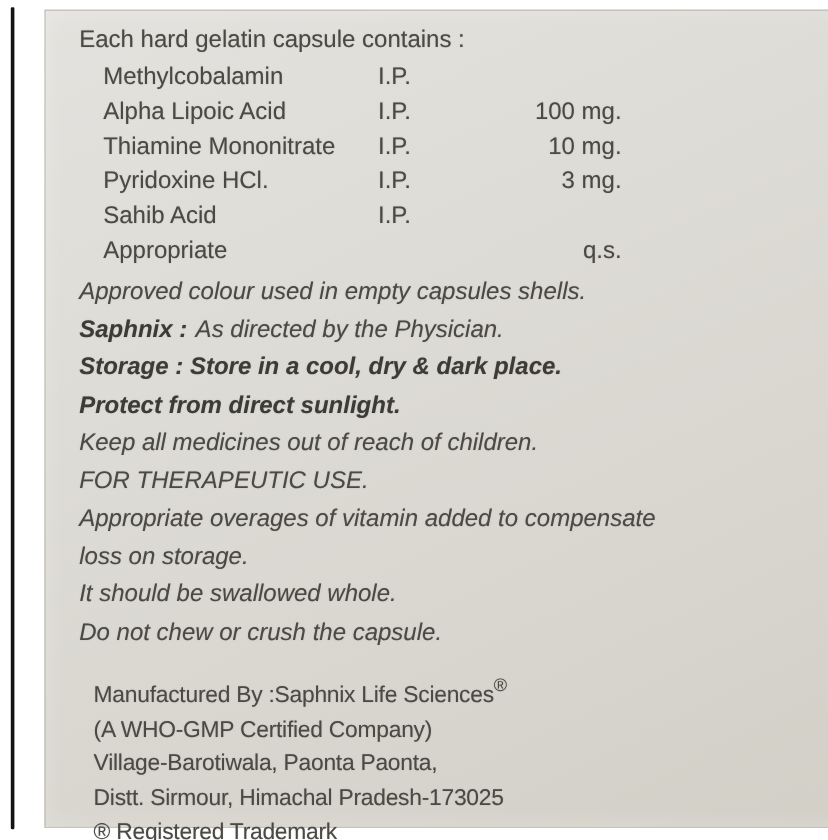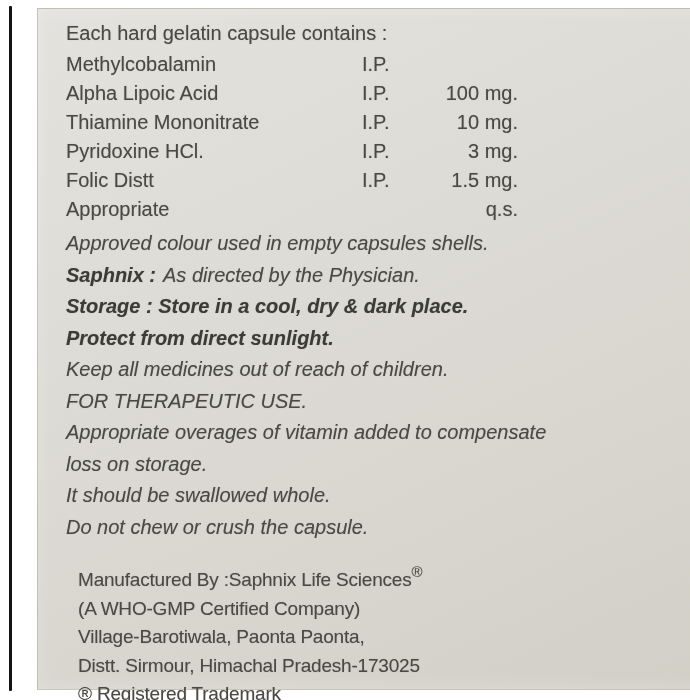--- a/index.html
+++ b/index.html
@@ -34,22 +34,22 @@
   }
 
   .comp-title { line-height: 27px; margin-bottom: 3px; }
 
   .ingredients { width: 452px; }
   .ing-row {
     display: grid;
     grid-template-columns: 247px 90px 115px;
     line-height: 29px;
   }
-  .ing-name { text-align: left; }
-  .ing-ip { text-align: left; padding-left: 2px; margin-left: 47px; }
+  .ing-name { text-align: left; margin-left: 20px; }
+  .ing-ip { text-align: left; padding-left: 2px; }
   .ing-amt { text-align: right; }
 
   .para { line-height: 31.5px; font-style: italic; }
   .para-group { margin-top: 4px; }
   .bold { font-weight: bold; color: #3c3b36; }
   .dosage-text { margin-left: 7px; }
 
   .mfg-block {
     margin-top: 23px;
     padding-left: 12px;
@@ -89,23 +89,22 @@
         <span class="ing-name">Thiamine Mononitrate</span>
         <span class="ing-ip">I.P.</span>
         <span class="ing-amt">10 mg.</span>
       </div>
       <div class="ing-row">
         <span class="ing-name">Pyridoxine HCl.</span>
         <span class="ing-ip">I.P.</span>
         <span class="ing-amt">3 mg.</span>
       </div>
       <div class="ing-row">
-        <span class="ing-name">Folic Distt</span>
+        <span class="ing-name">Sahib Acid</span>
         <span class="ing-ip">I.P.</span>
-        <span class="ing-amt">1.5 mg.</span>
       </div>
       <div class="ing-row">
         <span class="ing-name">Appropriate</span>
         <span class="ing-ip"></span>
         <span class="ing-amt">q.s.</span>
       </div>
     </div>
 
     <div class="para-group">
       <div class="para">Approved colour used in empty capsules shells.</div>

